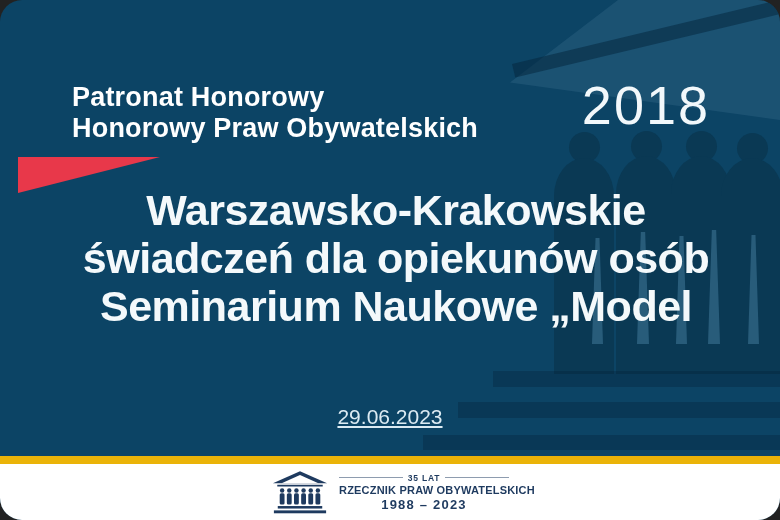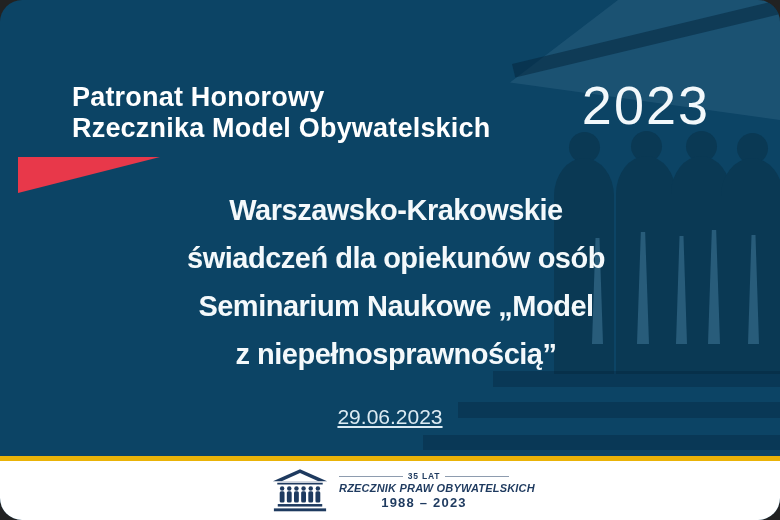--- a/index.html
+++ b/index.html
@@ -46,45 +46,45 @@
   }
   .year{
     position:absolute;right:70px;top:78px;
     color:#f2f8fb;font-weight:200;font-size:54px;line-height:54px;
     letter-spacing:2px;
   }
   .title{
     position:absolute;left:0;right:0;top:186px;
     padding-left:12px;
     text-align:center;
-    color:#f4f9fb;font-weight:700;font-size:29px;line-height:48px;
+    color:#f4f9fb;font-weight:700;font-size:43px;line-height:48px;
     letter-spacing:-0.5px;
     z-index:3;
   }
   .event-date{
     position:absolute;left:0;right:0;top:405px;
     text-align:center;
     color:#dcebf3;font-weight:400;font-size:21px;
     z-index:3;
     text-decoration:underline;
   }
   
   .bottom-bar{
     position:absolute;left:0;top:456px;width:780px;height:64px;
     box-sizing:border-box;
-    background:#ffffff;border-top:5px solid #eab308;
+    background:#ffffff;border-top:8px solid #eab308;
     display:flex;align-items:center;justify-content:center;
     z-index:4;
   }
   .logo{display:flex;align-items:center;gap:10px;color:#1e3a5f;}
   .logo-text{width:170px;display:flex;flex-direction:column;align-items:stretch;gap:1px;}
   .logo-row1{display:flex;align-items:center;gap:5px;}
   .logo-rule{flex:1;border-top:1px solid rgba(30,58,95,0.5);height:0;}
   .logo-anniv{font-size:8.5px;font-weight:700;letter-spacing:0.8px;white-space:nowrap;}
-  .logo-org{font-size:11px;font-weight:700;letter-spacing:0.2px;white-space:nowrap;font-style:italic;}
+  .logo-org{font-size:11px;font-weight:700;letter-spacing:0.2px;white-space:nowrap;}
   .logo-years{font-size:13px;font-weight:700;letter-spacing:1.2px;text-align:center;}
 </style>
 </head>
 <body>
 
 <div class="canvas">
 
   <div class="deco roof-light"></div>
   <div class="deco roof-stripe"></div>
 
@@ -110,30 +110,29 @@
   <div>
     <div class="step-band" style="left:493px;top:371px;width:287px;height:16px;"></div>
     <div class="step-band" style="left:458px;top:402px;width:322px;height:16px;"></div>
     <div class="step-band" style="left:423px;top:435px;width:357px;height:15px;"></div>
   </div>
 
   <div class="red-flag"></div>
 
   <div class="patronage">
     <div>Patronat Honorowy</div>
-    <div>Rzecznika Model Obywatelskich</div>
+    <div>Honorowy Praw Obywatelskich</div>
   </div>
 
-  <div class="year">2023</div>
+  <div class="year">2018</div>
 
   <div class="title">
     <div>Warszawsko-Krakowskie</div>
     <div>świadczeń dla opiekunów osób</div>
     <div>Seminarium Naukowe „Model</div>
-    <div>z niepełnosprawnością”</div>
   </div>
 
   <div class="event-date">29.06.2023</div>
 
   <div class="bottom-bar">
     <div class="logo">
       <svg width="58" height="45" viewBox="0 0 60 46" aria-hidden="true">
         <g fill="#1e3a5f">
           <polygon points="30,1 58,13.5 2,13.5"></polygon>
           <polygon points="30,4.8 49,13.5 11,13.5" fill="#ffffff"></polygon>

